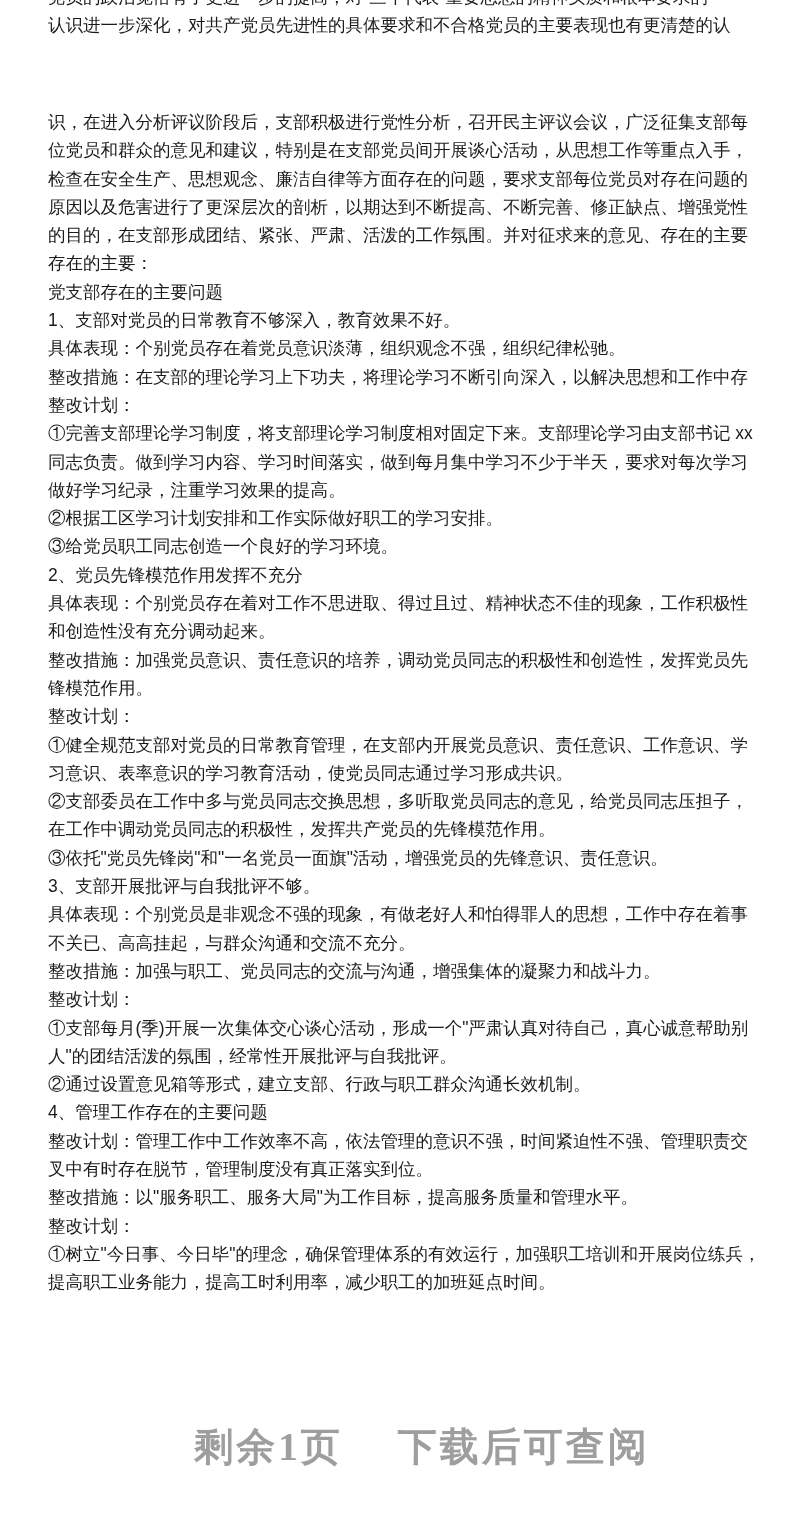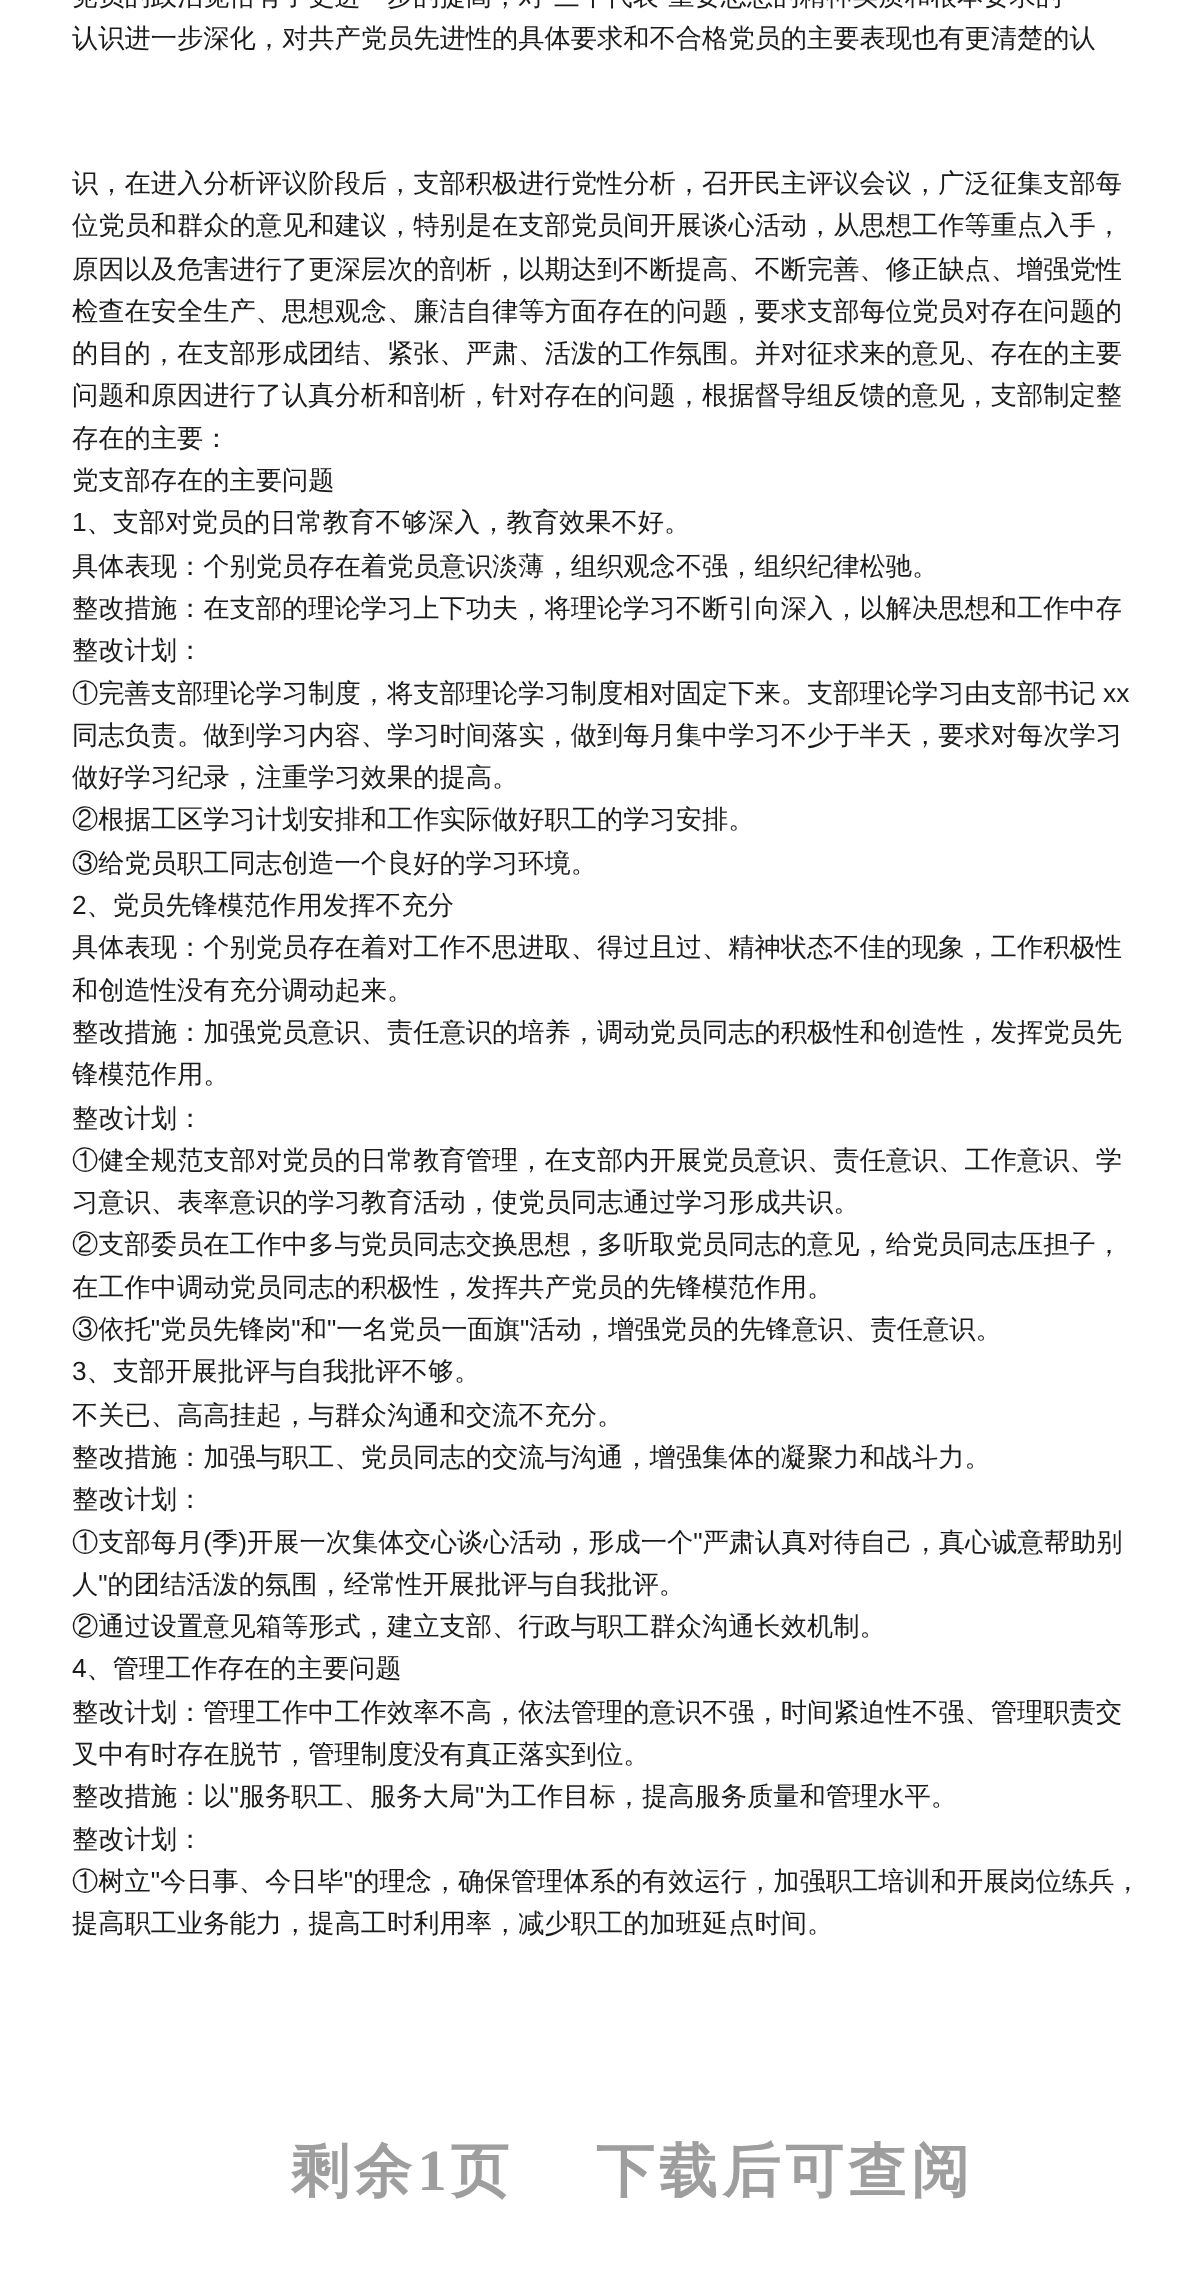--- a/index.html
+++ b/index.html
@@ -61,24 +61,23 @@
 <div class="doc">
 
   <div class="text-block clipped-block" id="clipped-lines" style="color: rgb(27, 27, 27);">
       <div class="line">党员的政治觉悟有了更进一步的提高，对"三个代表"重要思想的精神实质和根本要求的</div>
       <div class="line">认识进一步深化，对共产党员先进性的具体要求和不合格党员的主要表现也有更清楚的认</div>
     </div>
 
   <div class="text-block body-block" id="body-lines" style="color: rgb(27, 27, 27);">
       <div class="line">识，在进入分析评议阶段后，支部积极进行党性分析，召开民主评议会议，广泛征集支部每</div>
       <div class="line">位党员和群众的意见和建议，特别是在支部党员间开展谈心活动，从思想工作等重点入手，</div>
+      <div class="line">检查在安全生产、思想观念、廉洁自律等方面存在的问题，要求支部每位党员对存在问题的</div>
       <div class="line">原因以及危害进行了更深层次的剖析，以期达到不断提高、不断完善、修正缺点、增强党性</div>
-      <div class="line">检查在安全生产、思想观念、廉洁自律等方面存在的问题，要求支部每位党员对存在问题的</div>
       <div class="line">的目的，在支部形成团结、紧张、严肃、活泼的工作氛围。并对征求来的意见、存在的主要</div>
-      <div class="line">问题和原因进行了认真分析和剖析，针对存在的问题，根据督导组反馈的意见，支部制定整</div>
       <div class="line">存在的主要：</div>
       <div class="line">党支部存在的主要问题</div>
       <div class="line">1、支部对党员的日常教育不够深入，教育效果不好。</div>
       <div class="line">具体表现：个别党员存在着党员意识淡薄，组织观念不强，组织纪律松驰。</div>
       <div class="line">整改措施：在支部的理论学习上下功夫，将理论学习不断引向深入，以解决思想和工作中存</div>
       <div class="line">整改计划：</div>
       <div class="line">①完善支部理论学习制度，将支部理论学习制度相对固定下来。支部理论学习由支部书记 xx</div>
       <div class="line">同志负责。做到学习内容、学习时间落实，做到每月集中学习不少于半天，要求对每次学习</div>
       <div class="line">做好学习纪录，注重学习效果的提高。</div>
       <div class="line">②根据工区学习计划安排和工作实际做好职工的学习安排。</div>
@@ -88,20 +87,21 @@
       <div class="line">和创造性没有充分调动起来。</div>
       <div class="line">整改措施：加强党员意识、责任意识的培养，调动党员同志的积极性和创造性，发挥党员先</div>
       <div class="line">锋模范作用。</div>
       <div class="line">整改计划：</div>
       <div class="line">①健全规范支部对党员的日常教育管理，在支部内开展党员意识、责任意识、工作意识、学</div>
       <div class="line">习意识、表率意识的学习教育活动，使党员同志通过学习形成共识。</div>
       <div class="line">②支部委员在工作中多与党员同志交换思想，多听取党员同志的意见，给党员同志压担子，</div>
       <div class="line">在工作中调动党员同志的积极性，发挥共产党员的先锋模范作用。</div>
       <div class="line">③依托"党员先锋岗"和"一名党员一面旗"活动，增强党员的先锋意识、责任意识。</div>
       <div class="line">3、支部开展批评与自我批评不够。</div>
+      <div class="line">具体表现：个别党员是非观念不强的现象，有做老好人和怕得罪人的思想，工作中存在着事</div>
       <div class="line">不关已、高高挂起，与群众沟通和交流不充分。</div>
       <div class="line">整改措施：加强与职工、党员同志的交流与沟通，增强集体的凝聚力和战斗力。</div>
       <div class="line">整改计划：</div>
       <div class="line">①支部每月(季)开展一次集体交心谈心活动，形成一个"严肃认真对待自己，真心诚意帮助别</div>
       <div class="line">人"的团结活泼的氛围，经常性开展批评与自我批评。</div>
       <div class="line">②通过设置意见箱等形式，建立支部、行政与职工群众沟通长效机制。</div>
       <div class="line">4、管理工作存在的主要问题</div>
       <div class="line">整改计划：管理工作中工作效率不高，依法管理的意识不强，时间紧迫性不强、管理职责交</div>
       <div class="line">叉中有时存在脱节，管理制度没有真正落实到位。</div>
       <div class="line">整改措施：以"服务职工、服务大局"为工作目标，提高服务质量和管理水平。</div>

